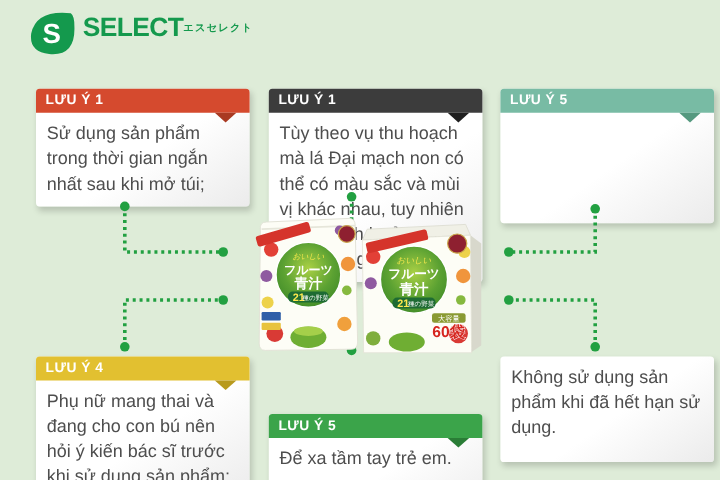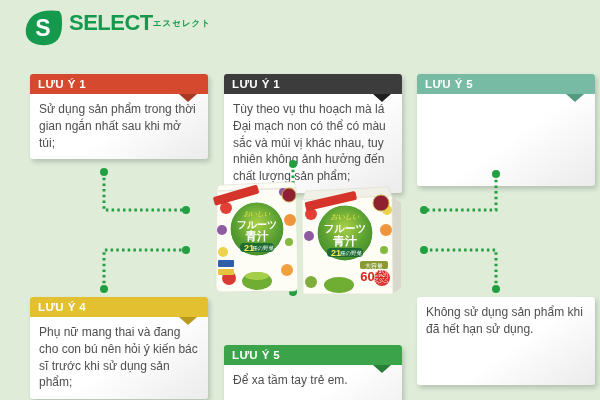--- a/index.html
+++ b/index.html
@@ -31,21 +31,21 @@
     color:#fff; font-weight:bold; font-size:11.5px; letter-spacing:0.4px;
     border-radius:3px 3px 0 0; position:relative;
     background:var(--hdr,#888);
   }
   .note-header::after{
     content:""; position:absolute; top:100%; right:11px;
     border-left:9px solid transparent; border-right:9px solid transparent;
     border-top:8px solid var(--notch,#555);
   }
   .note-body{
-    padding:7px 9px 8px 9px; font-size:12px; line-height:1.4; color:#4e4e4e;
+    padding:7px 9px 8px 9px; font-size:15px; line-height:1.4; color:#4e4e4e;
   }
   .p1{left:30px;  top:74px;  min-height:76px;}
   .p2{left:224px; top:74px;  min-height:93px;}
   .p3{left:417px; top:74px;  min-height:112px;}
   .p4{left:30px;  top:297px; min-height:88px;}
   .p5{left:224px; top:297px; min-height:88px;margin-top:48px;}
   .p6{left:417px; top:297px; min-height:88px;}
   
   .connectors{position:absolute; left:0; top:0; pointer-events:none;}
   .product{position:absolute; left:205px; top:178px;}

